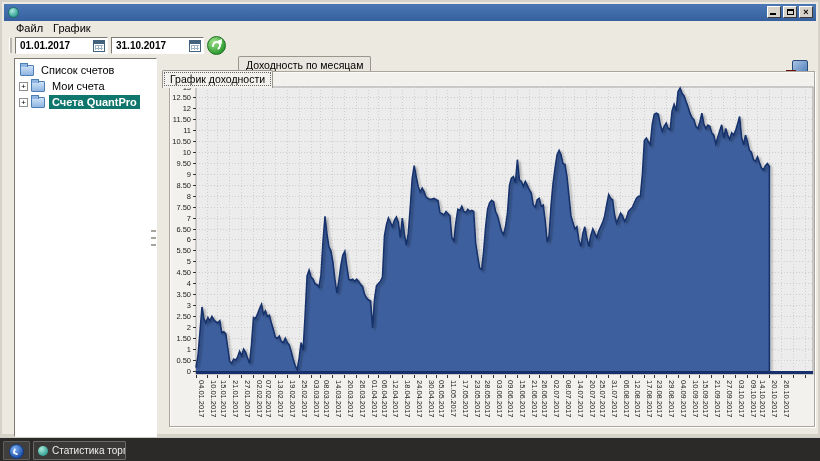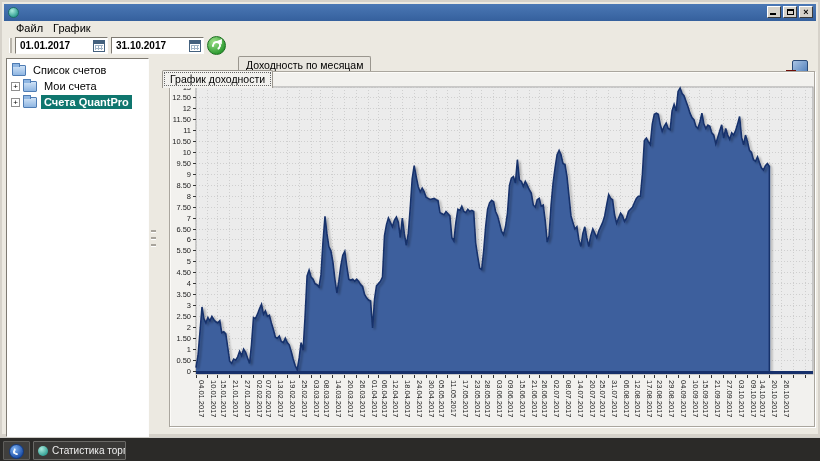--- a/index.html
+++ b/index.html
@@ -52,21 +52,21 @@
 
   .export-ico { position:absolute; right:8px; top:25px; width:24px; height:20px; }
   .export-blue { position:absolute; right:0; top:0; width:16px; height:16px; border-radius:2px;
                  background:linear-gradient(135deg,#a9c4e4,#4a7ab8); border:1px solid #2a4a77; }
   .export-red { position:absolute; left:2px; bottom:0; width:10px; height:10px;
                 background:linear-gradient(135deg,#e05a50,#a81a12); border:1px solid #6d0e08; }
   .export-red::before { content:""; position:absolute; left:1px; top:1px; right:4px; height:2px;
                 background:rgba(255,255,255,.55); }
 
   
-  .tree { position:absolute; left:4px; top:56px; width:143px; height:379px; background:#fff;
+  .tree { position:absolute; left:12px; top:56px; width:143px; height:379px; background:#fff;
           border:1px solid; border-color:#7e7a72 #fdfdfd #fdfdfd #7e7a72; font-size:11px;
           padding-top:3px; }
   .trow { height:16px; display:flex; align-items:center; position:relative; }
   .plusbox { width:9px; height:9px; border:1px solid #8f8f8f; background:#fff; margin-left:4px;
              font-size:8px; line-height:7px; text-align:center; color:#000; flex:0 0 auto; }
   .folder { width:14px; height:11px; margin:0 4px 0 3px; position:relative; flex:0 0 auto;
             background:linear-gradient(#cfe2f6,#8fb6e2); border:1px solid #4e7cb4; border-radius:1px; }
   .folder::before { content:""; position:absolute; left:-1px; top:-3px; width:6px; height:3px;
             background:#8fb6e2; border:1px solid #4e7cb4; border-bottom:none; border-radius:1px 1px 0 0; }
   .tlabel { padding:1px 3px; white-space:nowrap; color:#000; }

